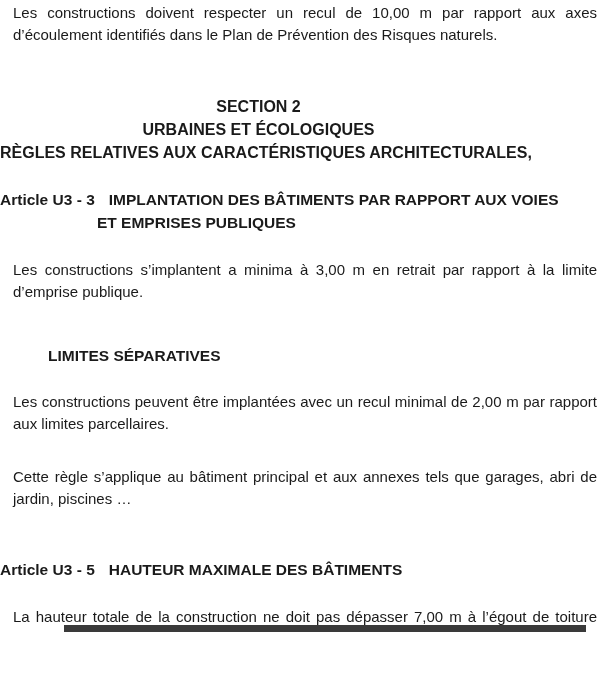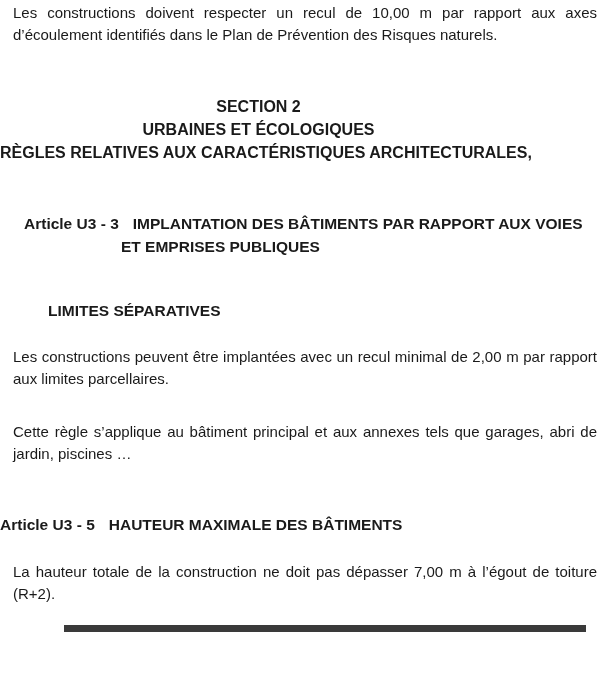--- a/index.html
+++ b/index.html
@@ -38,21 +38,21 @@
     font-size: 16px;
     line-height: 23px;
   }
   .section-heading div { white-space: nowrap; }
 
   .article-heading {
     font-weight: 700;
     font-size: 15.5px;
     line-height: 23px;
   }
-  .ah-u33 { margin-top: 48px; padding-left: 24px; }
+  .ah-u33 { margin-top: 24px; }
   .ah-u34 { margin-top: 41px; }
   .ah-u35 { margin-top: 48px; }
   .ah-line1 {
     white-space: nowrap;
   }
   .ah-line1.fill {
     text-align: justify;
     text-align-last: justify;
     white-space: normal;
   }
@@ -84,20 +84,21 @@
     <div>SECTION 2</div>
     <div>URBAINES ET ÉCOLOGIQUES</div>
     <div>RÈGLES RELATIVES AUX CARACTÉRISTIQUES ARCHITECTURALES,</div>
   </div>
 
   <div class="article-heading ah-u33">
     <div class="ah-line1"><span>Article U3 - 3</span><span class="tab-gap"></span><span>IMPLANTATION DES BÂTIMENTS PAR RAPPORT AUX VOIES</span></div>
     <div class="ah-line2 indent-u33">ET EMPRISES PUBLIQUES</div>
   </div>
 
+  <p class="body-para para-u33">Les constructions s’implantent a minima à 3,00 m en retrait par rapport à la limite d’emprise publique.</p>
 
   <div class="article-heading ah-u34">
     <div class="ah-line2 indent-u34">LIMITES SÉPARATIVES</div>
   </div>
 
   <p class="body-para para-u34a">Les constructions peuvent être implantées avec un recul minimal de 2,00 m par rapport aux limites parcellaires.</p>
 
   <p class="body-para para-u34b">Cette règle s’applique au bâtiment principal et aux annexes tels que garages, abri de jardin, piscines …</p>
 
   <div class="article-heading ah-u35">

